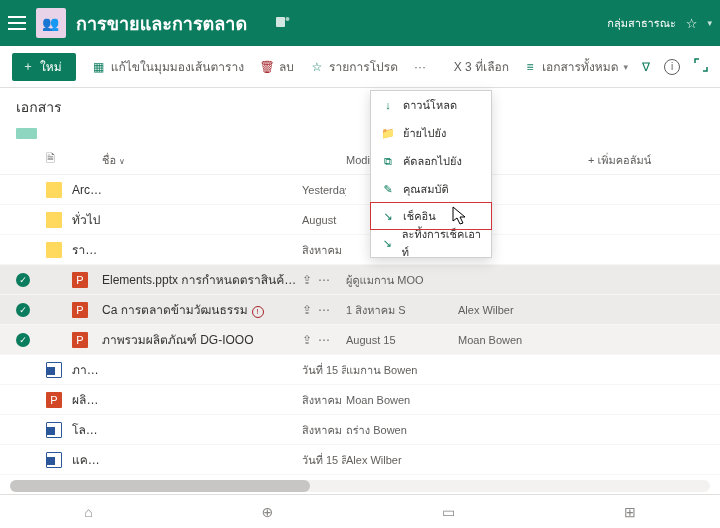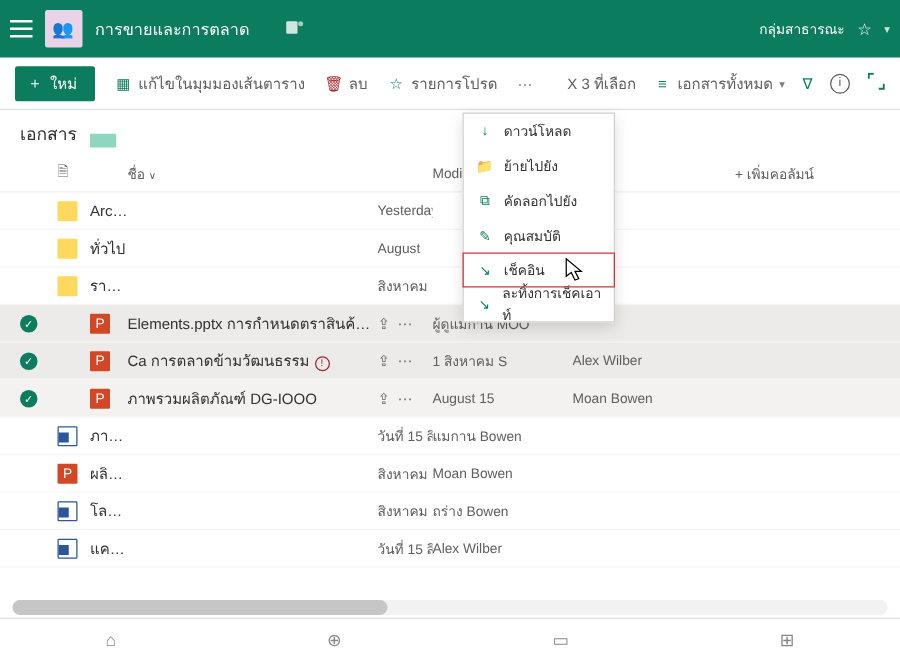--- a/index.html
+++ b/index.html
@@ -3,40 +3,40 @@
 <meta charset="utf-8">
 <style>
   * { box-sizing: border-box; margin: 0; padding: 0; }
   body { font-family: "Segoe UI", -apple-system, sans-serif; font-size: 12px; color: #323130; background: #fff; width: 720px; height: 528px; overflow: hidden; position: relative; }
 
   
   .appbar { height: 46px; background: #0b7c5d; color: #fff; display: flex; align-items: center; padding: 0 8px; gap: 10px; }
   .hamburger { width: 18px; height: 14px; display: flex; flex-direction: column; justify-content: space-between; cursor: pointer; }
   .hamburger div { height: 2px; background: #fff; }
   .site-logo { width: 30px; height: 30px; background: #e8d3e8; border-radius: 2px; display: flex; align-items: center; justify-content: center; font-size: 14px; }
-  .site-title { font-size: 13px; font-weight: 400; flex: 0 0 auto; }
+  .site-title { font-size: 18px; font-weight: 700; flex: 0 0 auto; }
   .teams-icon { margin-left: 18px; opacity: .9; }
   .spacer { flex: 1; }
   .appbar-right { display: flex; align-items: center; gap: 10px; font-size: 11px; }
   .star { font-size: 13px; }
   .chev { font-size: 9px; opacity: .8; }
 
   
   .cmdbar { height: 42px; border-bottom: 1px solid #e1dfdd; display: flex; align-items: center; padding: 0 12px; gap: 16px; font-size: 12px; color: #605e5c; position: relative; }
   .btn-new { background: #0b7c5d; color: #fff; border: none; height: 28px; padding: 0 14px 0 10px; border-radius: 2px; font-size: 12px; display: flex; align-items: center; gap: 6px; cursor: pointer; }
   .cmd { display: flex; align-items: center; gap: 5px; cursor: pointer; }
   .cmd .ico { width: 14px; height: 14px; display: inline-flex; align-items: center; justify-content: center; color: #0b7c5d; font-size: 12px; }
   .cmd.del .ico { color: #a4262c; }
   .cmdbar-right { margin-left: auto; display: flex; align-items: center; gap: 14px; justify-content: space-between; }
   .filter-ico { color: #0b7c5d; }
   .info-ico { width: 16px; height: 16px; border: 1.5px solid #605e5c; border-radius: 50%; display: inline-flex; align-items: center; justify-content: center; font-size: 10px; line-height: 1; }
   .expand-ico svg { stroke: #0b7c5d; }
 
   
-  .crumb-row { padding: 8px 16px 6px; display: flex; align-items: flex-end; gap: 10px; }
+  .crumb-row { padding: 8px 16px 6px; display: flex; align-items: flex-start; gap: 10px; flex-direction: column; }
   .crumb { font-size: 14px; color: #323130; }
   .crumb-hl { background: #8ed6c0; color: #fff; font-size: 8px; padding: 1px 6px; border-radius: 1px; }
 
   
   .table-wrap { position: relative; }
   .thead, .trow { display: grid; grid-template-columns: 30px 26px 30px 200px 44px 112px 130px 100px; align-items: center; height: 30px; padding: 0 16px; font-size: 11px; }
   .thead { color: #605e5c; border-bottom: 1px solid #f0f0f0; }
   .thead .sort { font-size: 8px; margin-left: 3px; }
   .trow { border-bottom: 1px solid #f6f6f6; color: #323130; }
   .trow.sel { background: #edebe9; }

